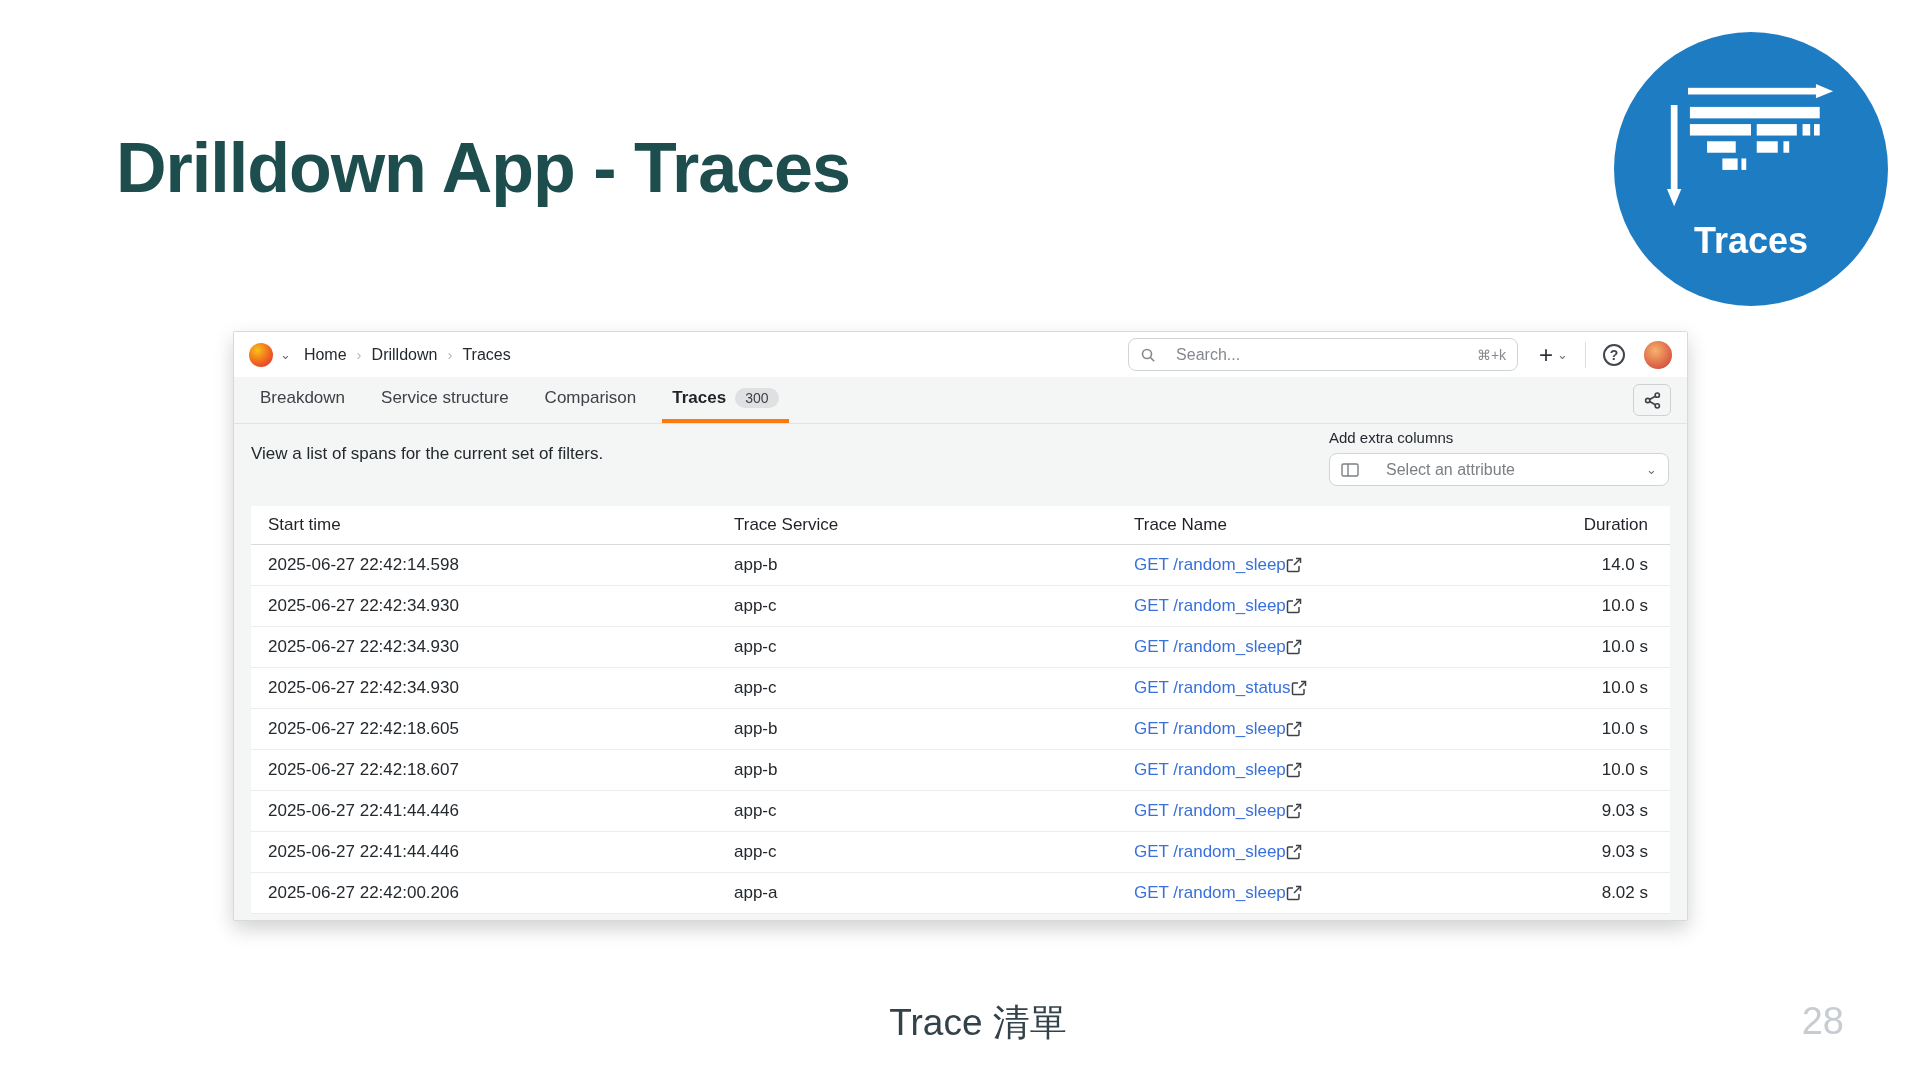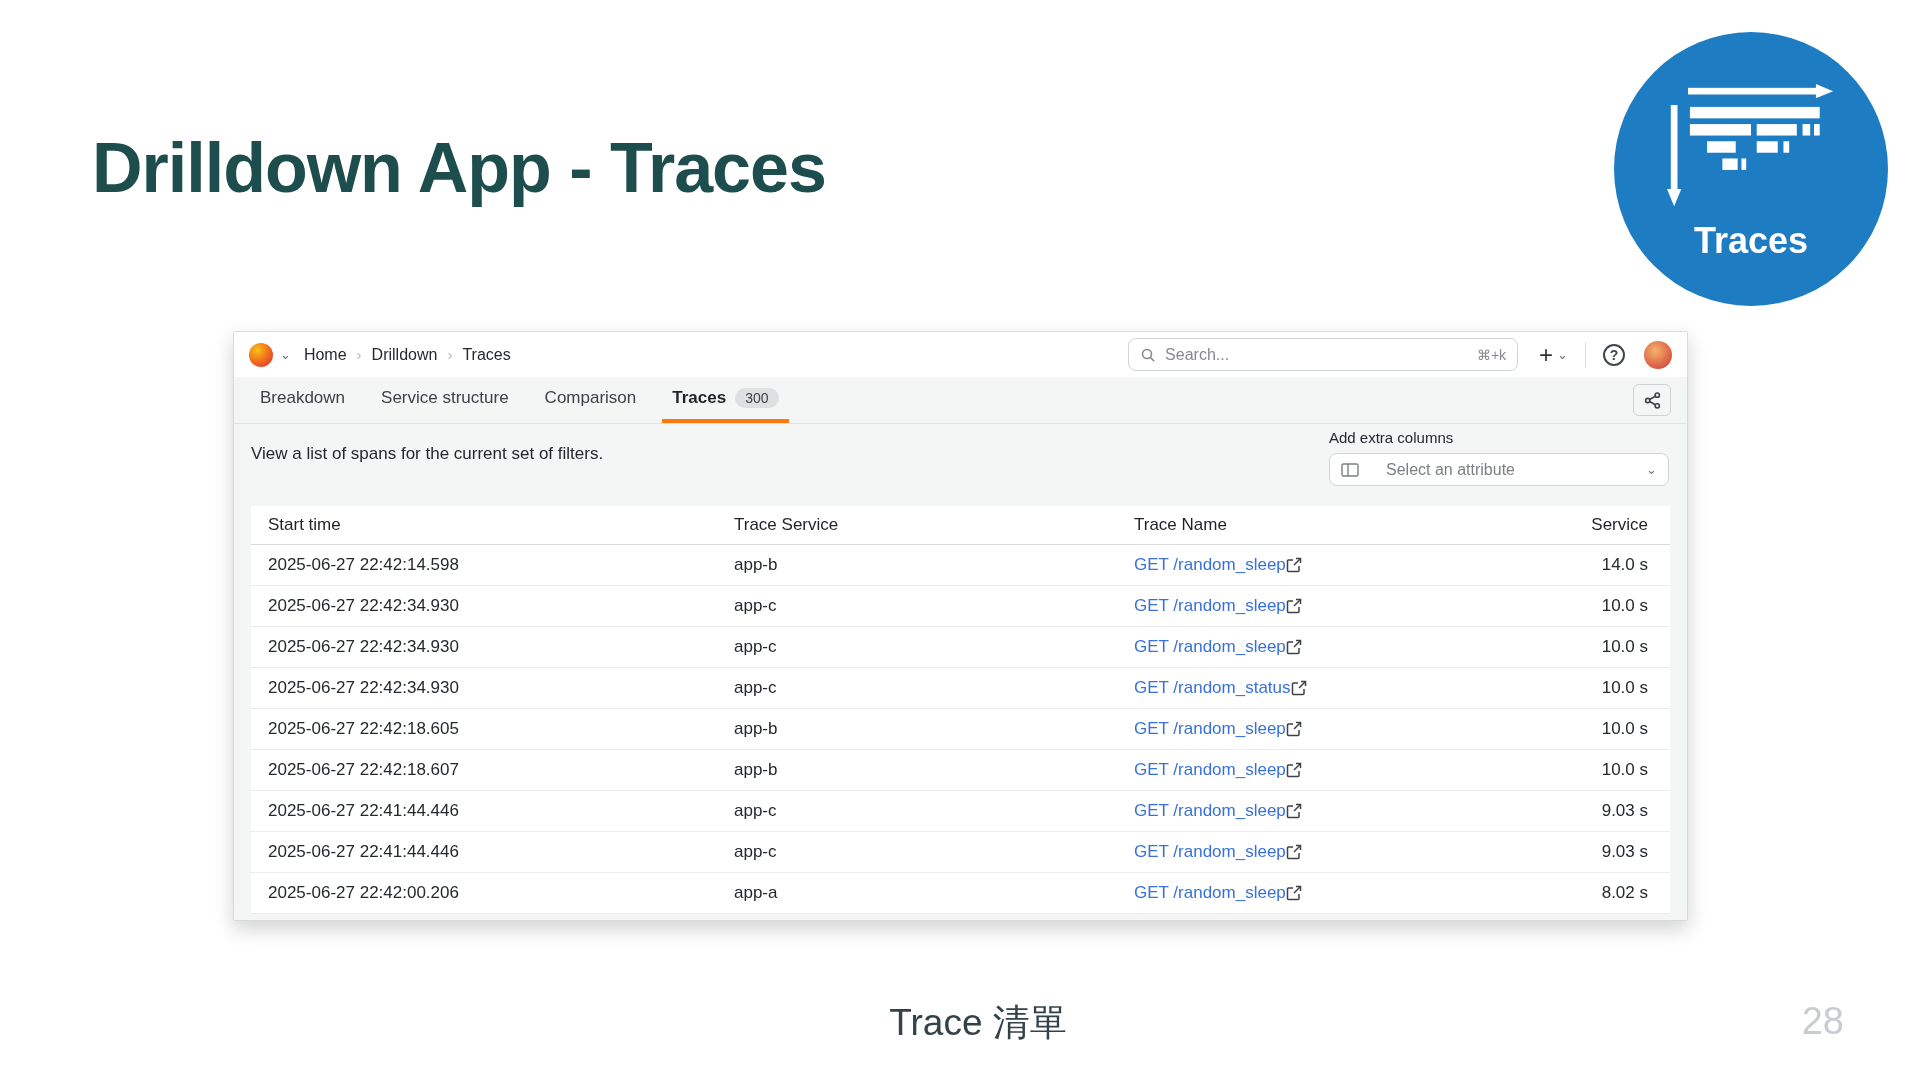--- a/index.html
+++ b/index.html
@@ -1,20 +1,20 @@
 <!DOCTYPE html>
 <html><head>
 <meta charset="utf-8">
 <style>
   * { margin:0; padding:0; box-sizing:border-box; }
   html,body { width:1920px; height:1080px; background:#ffffff;
     font-family:"Liberation Sans", sans-serif; position:relative; overflow:hidden; }
 
   
-  .slide-title { position:absolute; left:92px; top:128px; font-size:70px;
+  .slide-title { position:absolute; left:116px; top:128px; font-size:70px;
     font-weight:800; color:#1d4d4d; letter-spacing:-1px; }
   .caption { position:absolute; left:0; top:998px; width:1920px; text-align:center;
     font-size:37px; color:#33424a;padding-left:36px; }
   .page-number { position:absolute; top:1000px; right:76px; font-size:38px; color:#c6ccd2;margin-left:32px; }
 
   
   .badge { position:absolute; left:1614px; top:32px; width:274px; height:274px;
     border-radius:50%; background:#1e7cc2; display:flex; flex-direction:column;
     align-items:center; padding-top:52px; }
   .badge svg { width:168px; height:126px; }
@@ -28,21 +28,21 @@
   
   .app-header { flex:0 0 45px; display:flex; align-items:center; padding:0 15px; gap:7px; background:#fff; }
   .grafana-logo { width:24px; height:24px; border-radius:50%;
     background:radial-gradient(circle at 35% 30%, #f8c21a 0%, #f2701d 48%, #e23a2e 85%); }
   .chevron { color:#6e7277; font-size:13px; line-height:1; }
   .breadcrumb { display:flex; align-items:center; gap:10px; font-size:16px; color:#24292e; margin-left:6px; }
   .crumb { font-weight:500; cursor:pointer; }
   .crumb-sep { color:#b4b7bb; font-size:15px; }
   .header-spacer { flex:1; }
   .search-box { width:390px; height:33px; border:1px solid #d2d3d6; border-radius:8px;
-    display:flex; align-items:center; gap:9px; padding:0 11px; background:#fff; font-size:16px; }
+    display:flex; align-items:center; gap:20px; padding:0 11px; background:#fff; font-size:16px; }
   .search-placeholder { flex:1; color:#85888d; }
   .search-shortcut { font-size:14px; color:#85888d; }
   .plus-group { display:flex; align-items:center; gap:4px; margin-left:14px; color:#2f3338; }
   .plus-glyph { font-size:24px; line-height:1; }
   .header-divider { width:1px; height:26px; background:#dddee0; margin:0 10px; }
   .help-icon { width:22px; height:22px; border-radius:50%; border:2px solid #40464d; color:#40464d;
     font-size:14px; font-weight:700; display:flex; align-items:center; justify-content:center; }
   .avatar { width:28px; height:28px; border-radius:50%; margin-left:12px;
     background:radial-gradient(circle at 40% 35%, #f6b26b, #d95b43 70%, #8e3b2f); }
 
@@ -170,21 +170,21 @@
         <span class="sel-label">Select an attribute</span>
         <span class="chevron">⌄</span>
       </div>
     </div>
 
     <div class="table-card">
       <div class="t-row header">
         <div class="t-cell">Start time</div>
         <div class="t-cell">Trace Service</div>
         <div class="t-cell">Trace Name</div>
-        <div class="t-cell duration">Service</div>
+        <div class="t-cell duration">Duration</div>
       </div>
       <div id="trace-rows-host">
           <div class="t-row">
     <div class="t-cell">2025-06-27 22:42:14.598</div>
     <div class="t-cell">app-b</div>
     <div class="t-cell name">
       <span class="trace-link">GET /random_sleep</span>
       <span class="ext-icon">
         <svg width="16" height="16" viewBox="0 0 16 16" fill="none" stroke="#3d4248" stroke-width="1.5">
           <path d="M13 9v4.5a1 1 0 0 1-1 1H2.5a1 1 0 0 1-1-1V4a1 1 0 0 1 1-1H7"></path>

